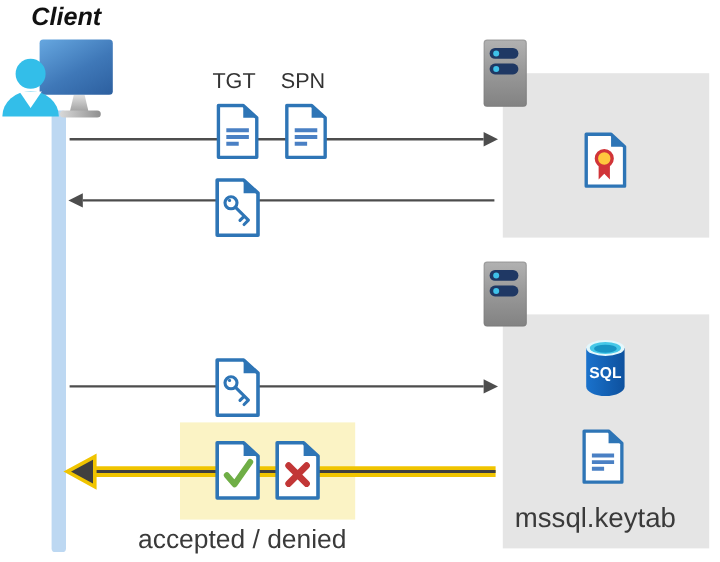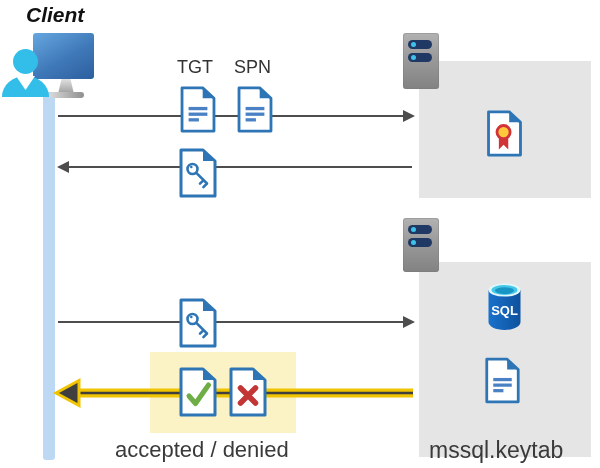--- a/index.html
+++ b/index.html
@@ -160,15 +160,15 @@
   </svg>
 
   <svg class="abs doc" style="left:484px;top:357px;" width="37" height="47" viewBox="0 0 40 50">
     <path d="M3 2 H25 L37 13 V48 H3 Z" fill="#fff" stroke="#2e75b6" stroke-width="3" stroke-linejoin="round"></path>
     <path d="M25 2 V13 H37 Z" fill="#2e75b6"></path>
     <line x1="10" y1="24" x2="30" y2="24" stroke="#4a80c4" stroke-width="3.5"></line>
     <line x1="10" y1="30" x2="30" y2="30" stroke="#4a80c4" stroke-width="3.5"></line>
     <line x1="10" y1="36" x2="21" y2="36" stroke="#4a80c4" stroke-width="3.5"></line>
   </svg>
 
-  <div class="abs center-text" style="left:429px;top:437px;width:172px;font-size:23px;color:#3a3a3a;">mssql.keytab</div>
+  <div class="abs center-text" style="left:429px;top:418px;width:172px;font-size:23px;color:#3a3a3a;">mssql.keytab</div>
 
 </div>
 
 </body></html>

